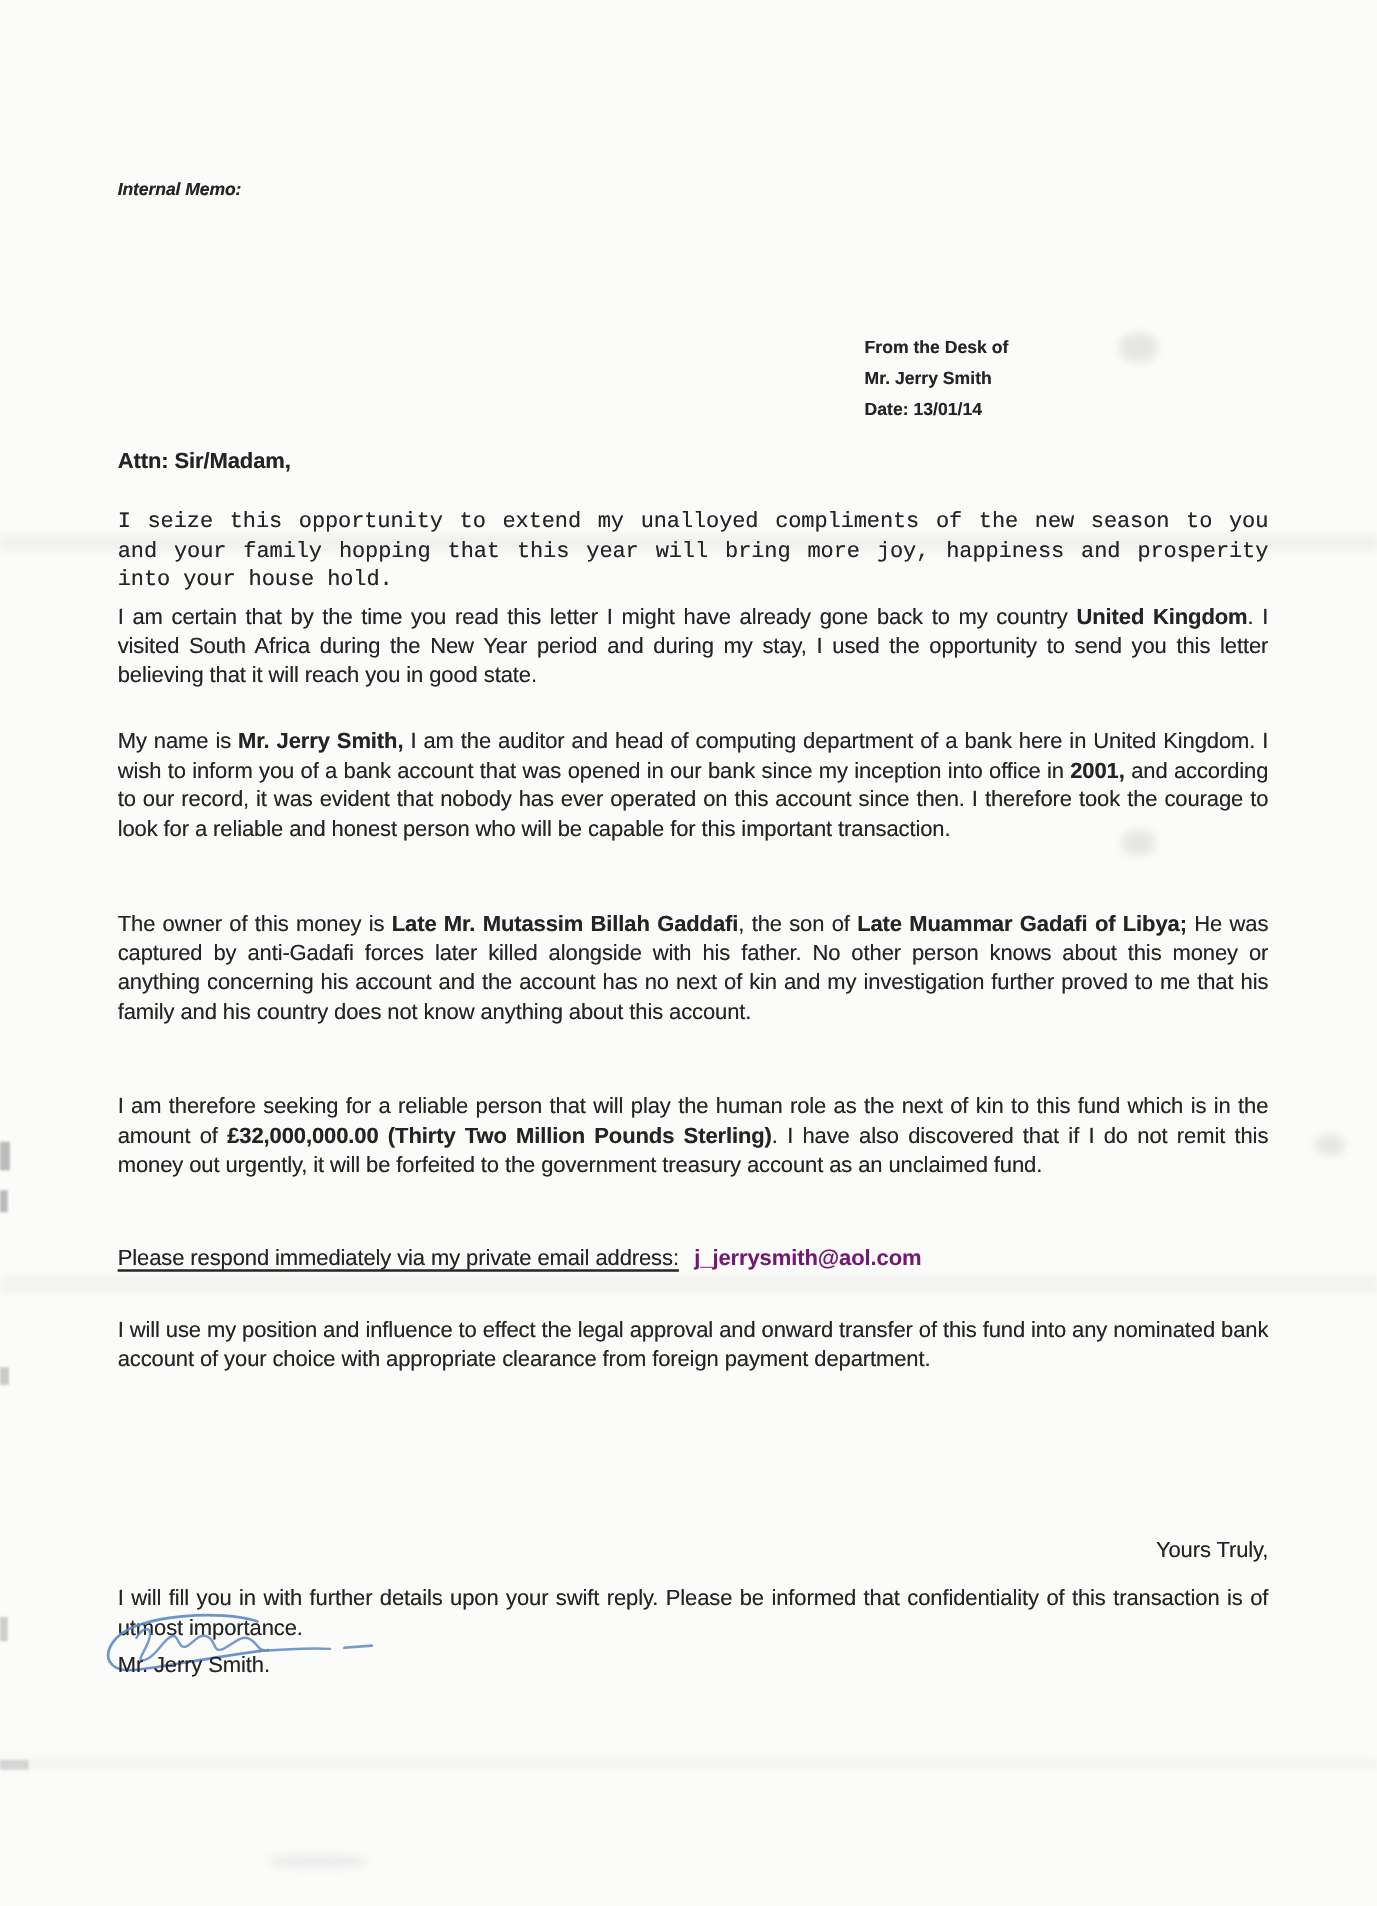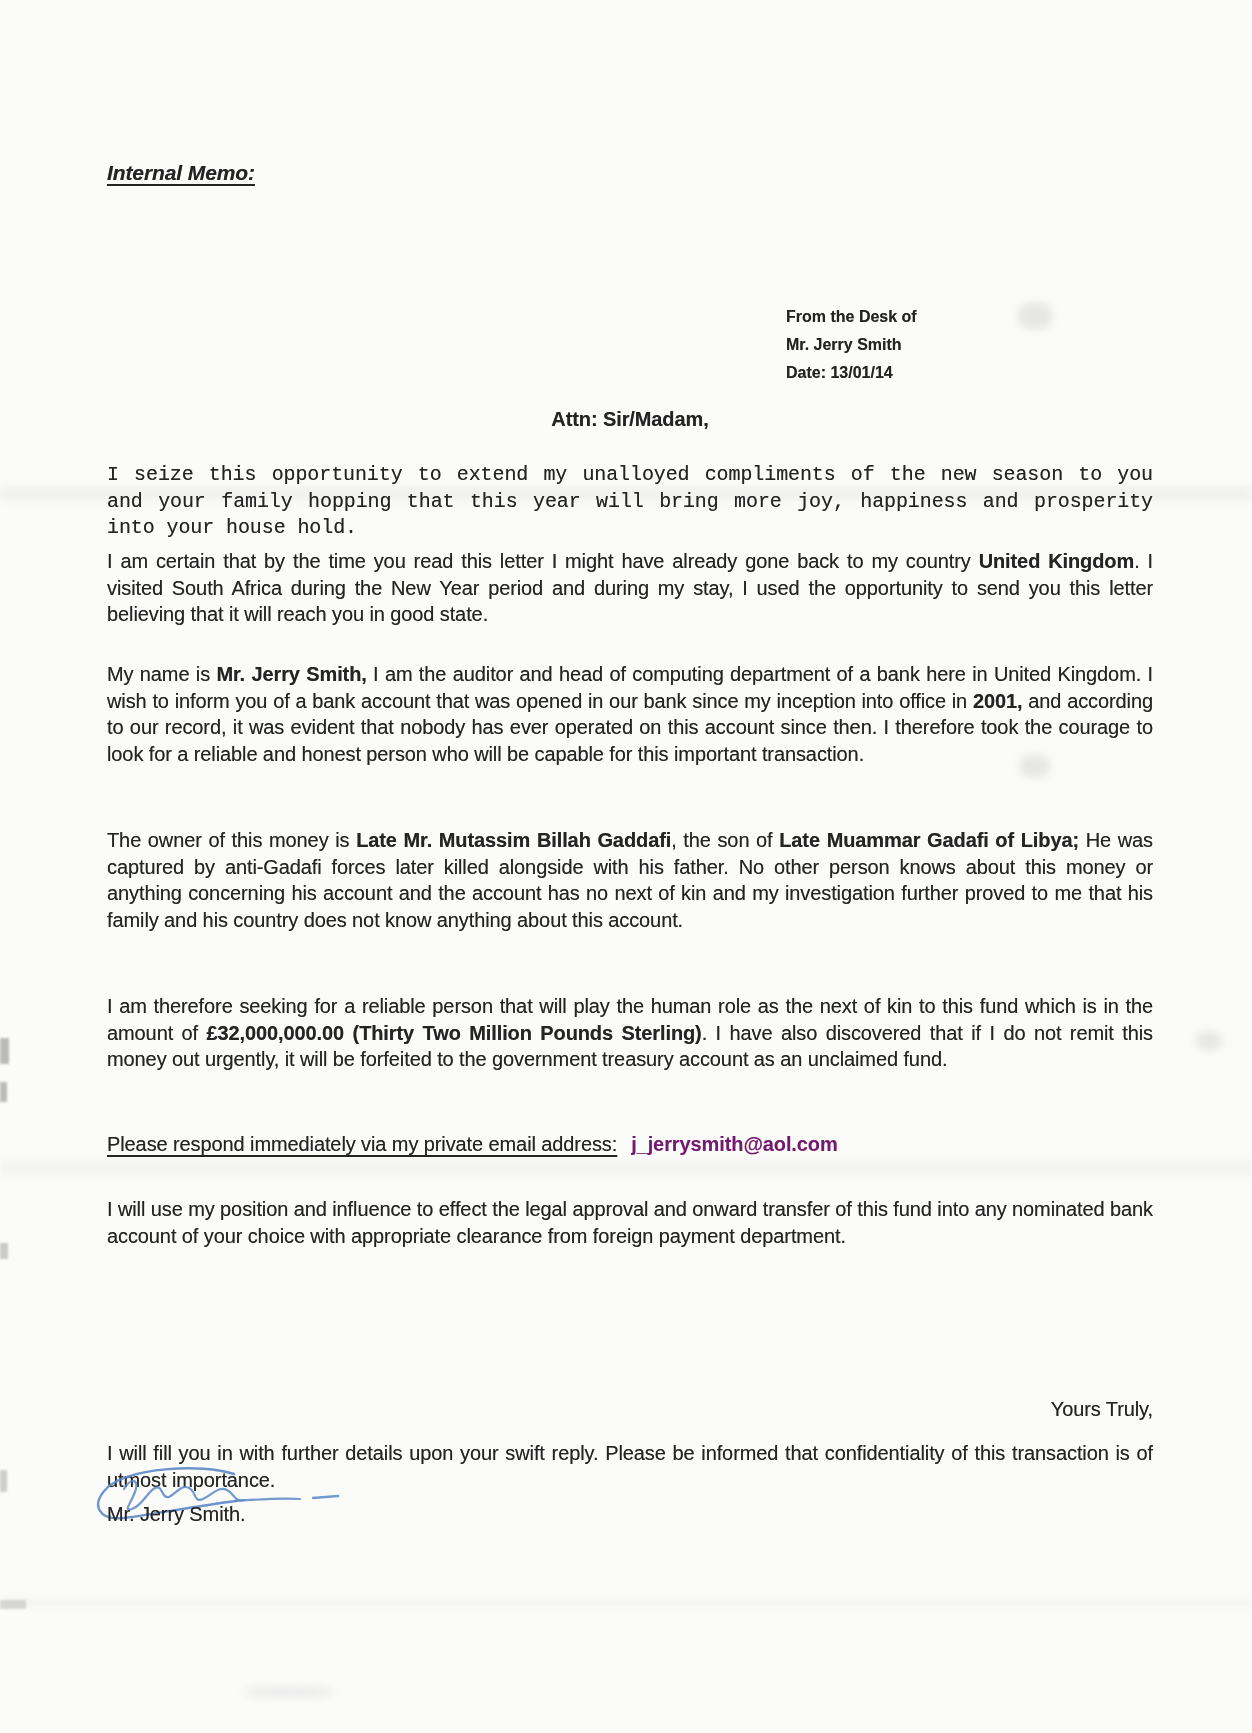--- a/index.html
+++ b/index.html
@@ -19,47 +19,46 @@
     width: 1046px;
     font-size: 20px;
     line-height: 26.6px;
     text-align: justify;
     letter-spacing: -0.1px;
     text-shadow: 0 0 0.6px rgba(35,35,35,0.55);
   }
   .seg-b { font-weight: bold; }
   .memo-title {
     top: 160px;
-    font-size: 21px;
+    font-size: 16px;
     font-weight: bold;
     font-style: italic;
     width: auto;
     text-align: left;
-    text-decoration: underline;
     text-underline-offset: 4px;
     text-decoration-thickness: 2px;
   }
   .addr {
     top: 216px;
     font-weight: bold;
     line-height: 27px;
     text-align: left;
     white-space: pre-wrap;
   }
   .from-desk {
     position: absolute;
     left: 786px;
     top: 303px;
     font-size: 16px;
     font-weight: bold;
     line-height: 28px;
     text-align: left;
     text-shadow: 0 0 0.6px rgba(35,35,35,0.55);
   }
-  .attn { top: 406px; font-weight: bold; text-align: center; }
+  .attn { top: 406px; font-weight: bold; text-align: left; }
   .p1 { top: 462px; font-family: Liberation Mono, monospace; }
   .p2 { top: 548px; }
   .p3 { top: 661px; }
   .p4 { top: 827px; }
   .p5 { top: 993px; }
   .email-line { top: 1131px; text-align: left; }
   .email-label {
     text-decoration: underline;
     text-underline-offset: 3.5px;
     text-decoration-thickness: 1.5px;

